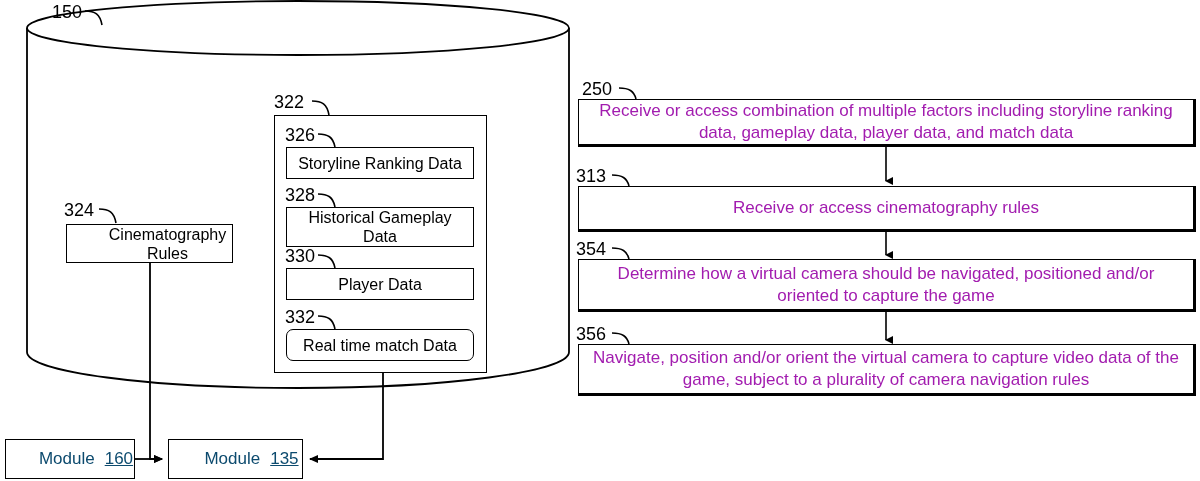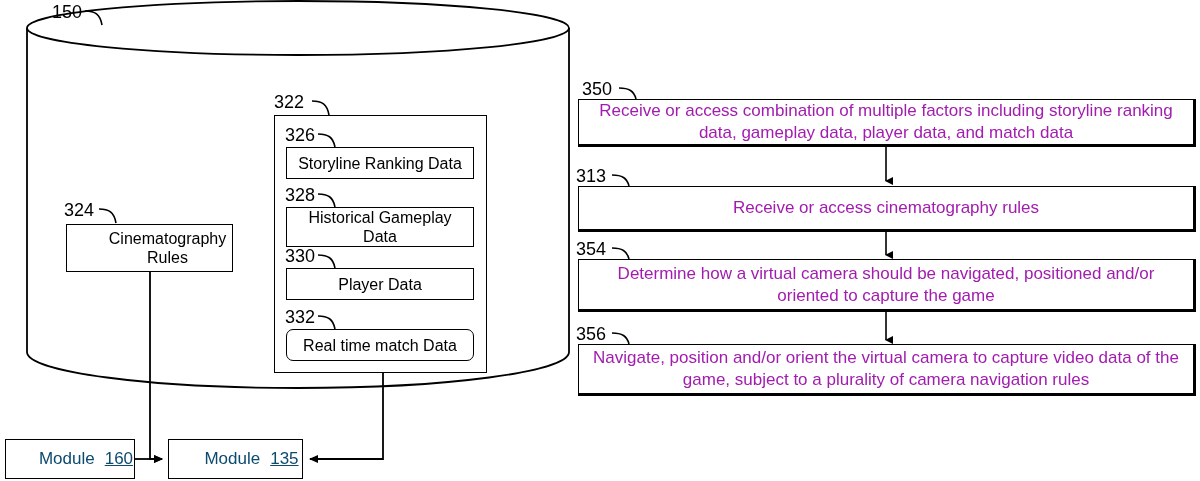--- a/index.html
+++ b/index.html
@@ -133,26 +133,26 @@
   </svg>
 
   <div class="ref" style="left:52px; top:3px;">150</div>
   <div class="ref" style="left:274px; top:93px;">322</div>
   <div class="ref" style="left:64px; top:201px;">324</div>
   <div class="ref" style="left:285px; top:126px;">326</div>
   <div class="ref" style="left:285px; top:186px;">328</div>
   <div class="ref" style="left:285px; top:247px;">330</div>
   <div class="ref" style="left:285px; top:308px;">332</div>
 
-  <div class="ref" style="left:582px; top:80px;">350</div>
+  <div class="ref" style="left:582px; top:80px;">250</div>
   <div class="ref" style="left:576px; top:167px;">313</div>
   <div class="ref" style="left:576px; top:240px;">354</div>
   <div class="ref" style="left:576px; top:325px;">356</div>
 
-  <div class="boxlabel" style="left:66px; top:224px; width:167px; height:48px;padding-left:42px;">
+  <div class="boxlabel" style="left:66px; top:224px; width:167px; height:39px;padding-left:42px;">
     <span>Cinematography Rules</span>
   </div>
 
   <div class="innerwrap" style="left:274px; top:115px; width:213px; height:258px;"></div>
 
   <div class="boxlabel" style="left:286px; top:147px; width:188px; height:32px;">
     <span>Storyline Ranking Data</span>
   </div>
   <div class="boxlabel" style="left:286px; top:207px; width:188px; height:40px;">
     <span>Historical Gameplay Data</span>

